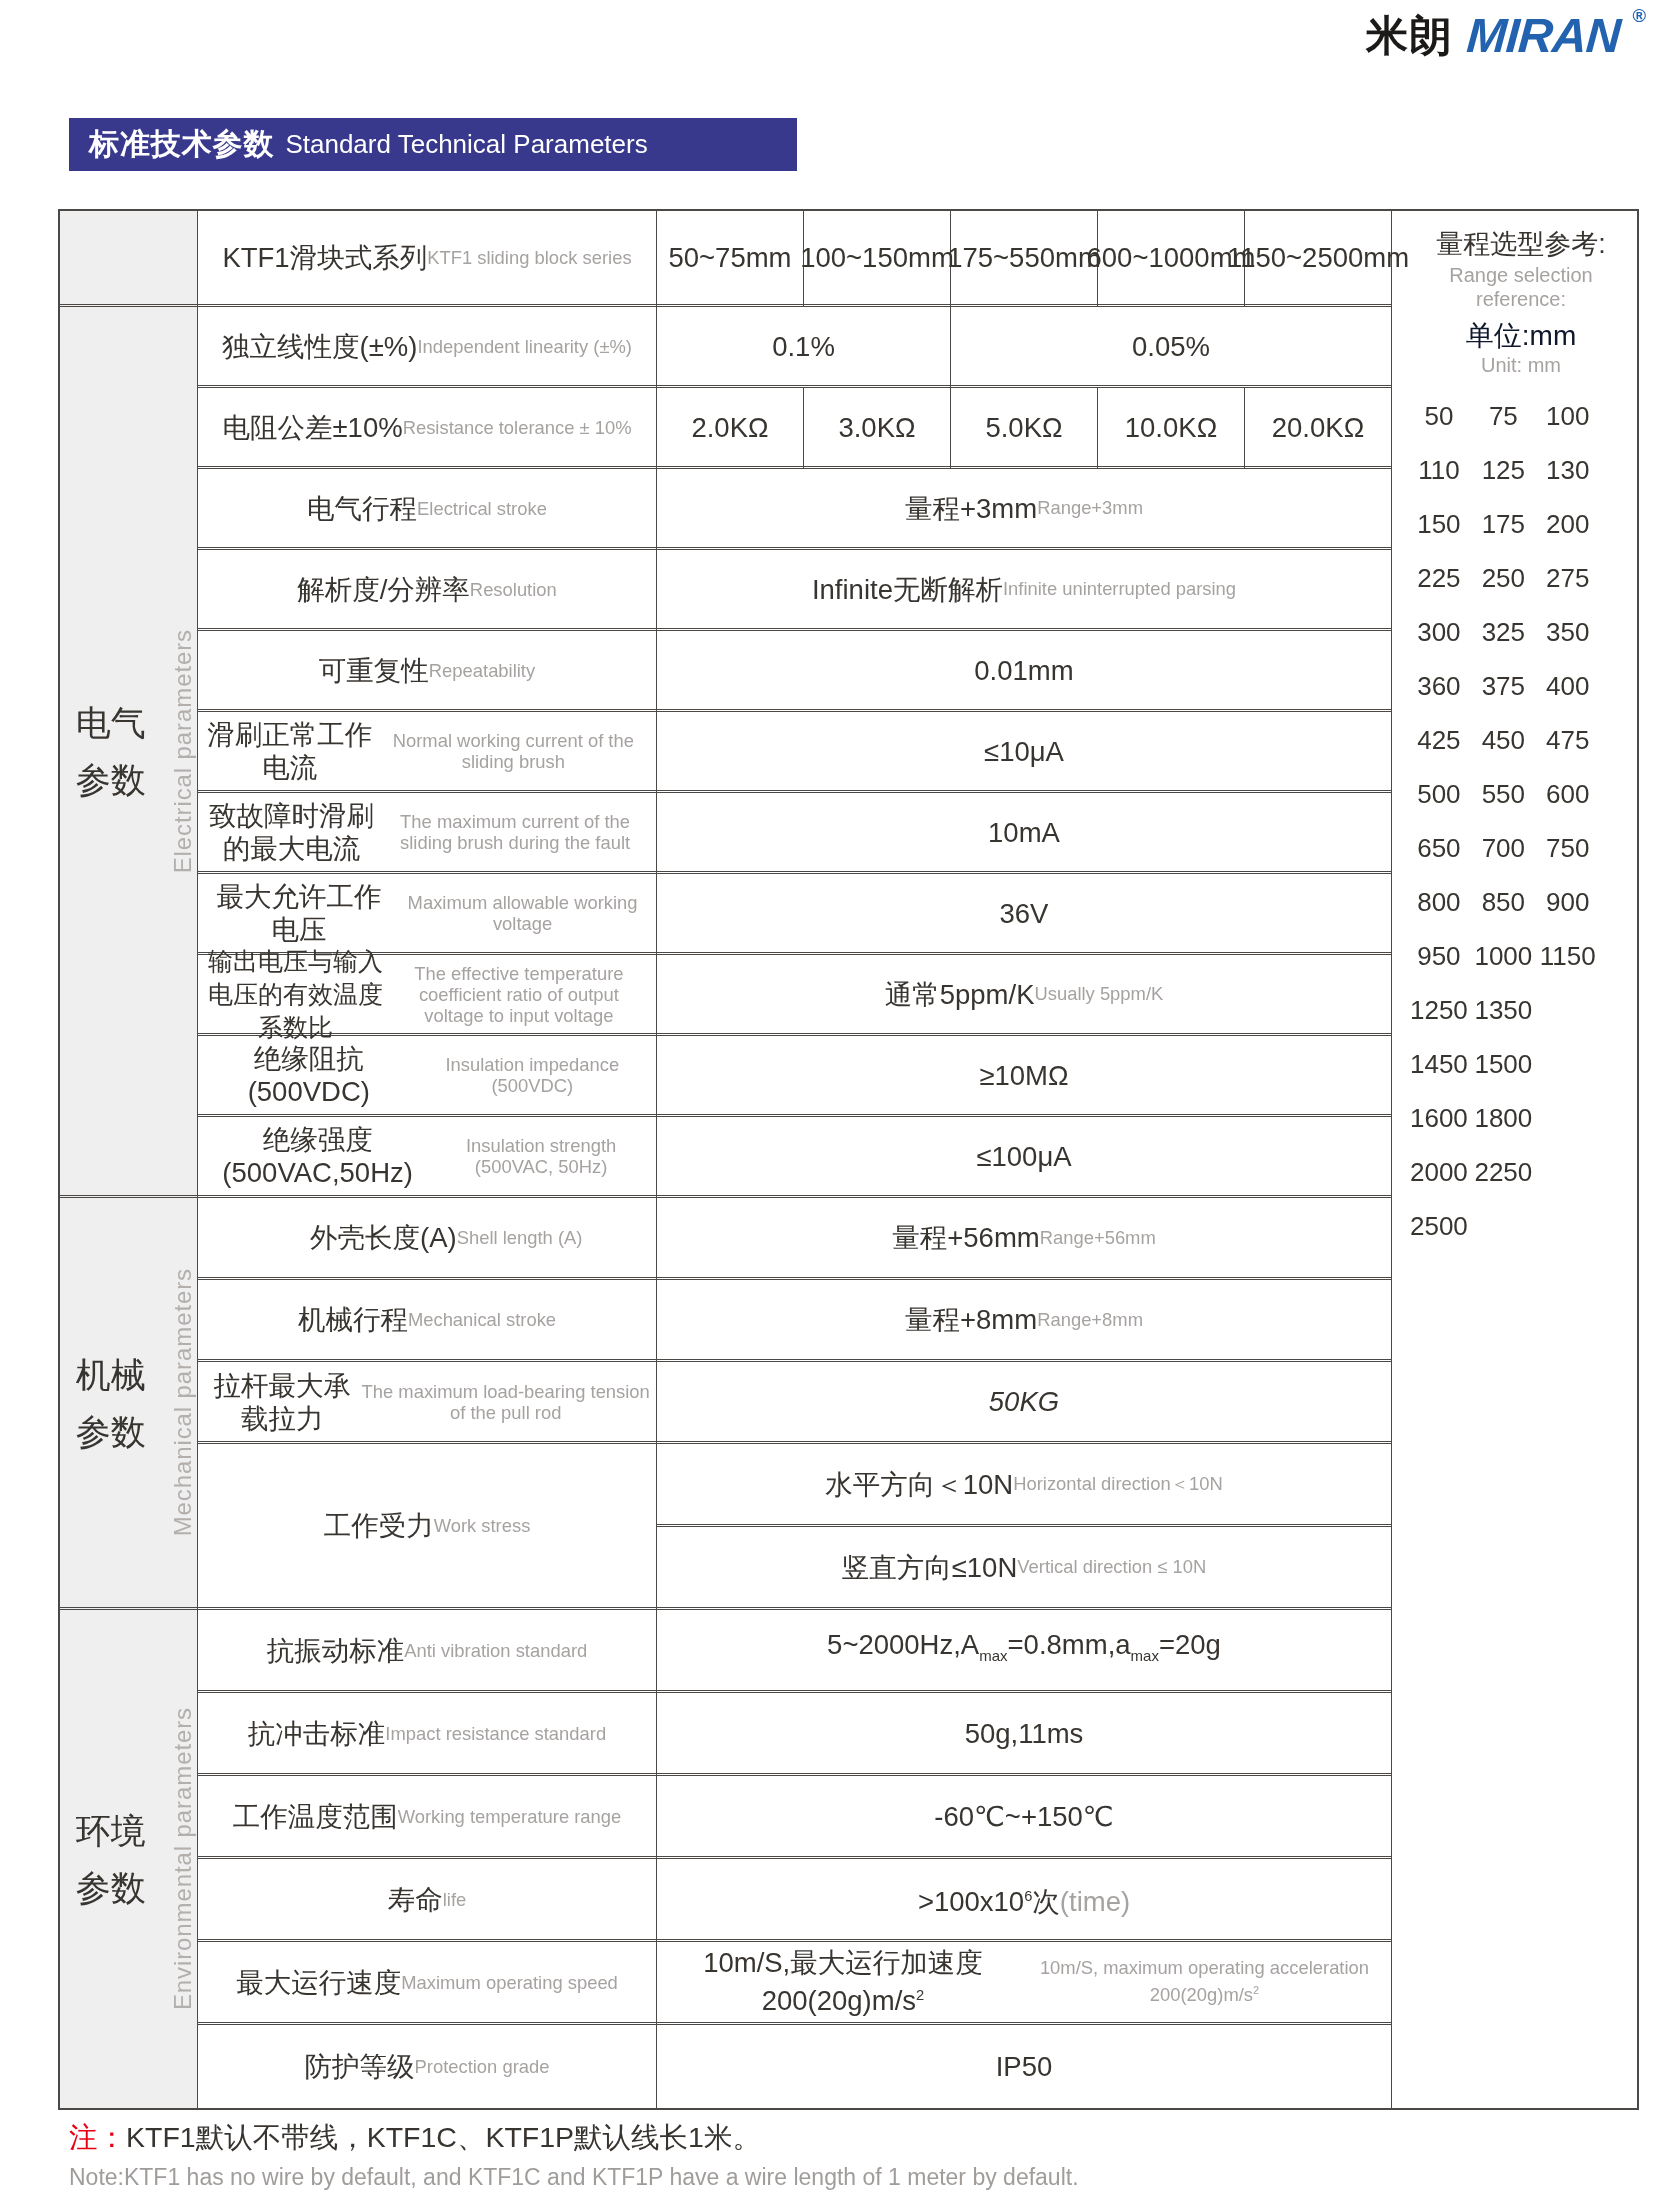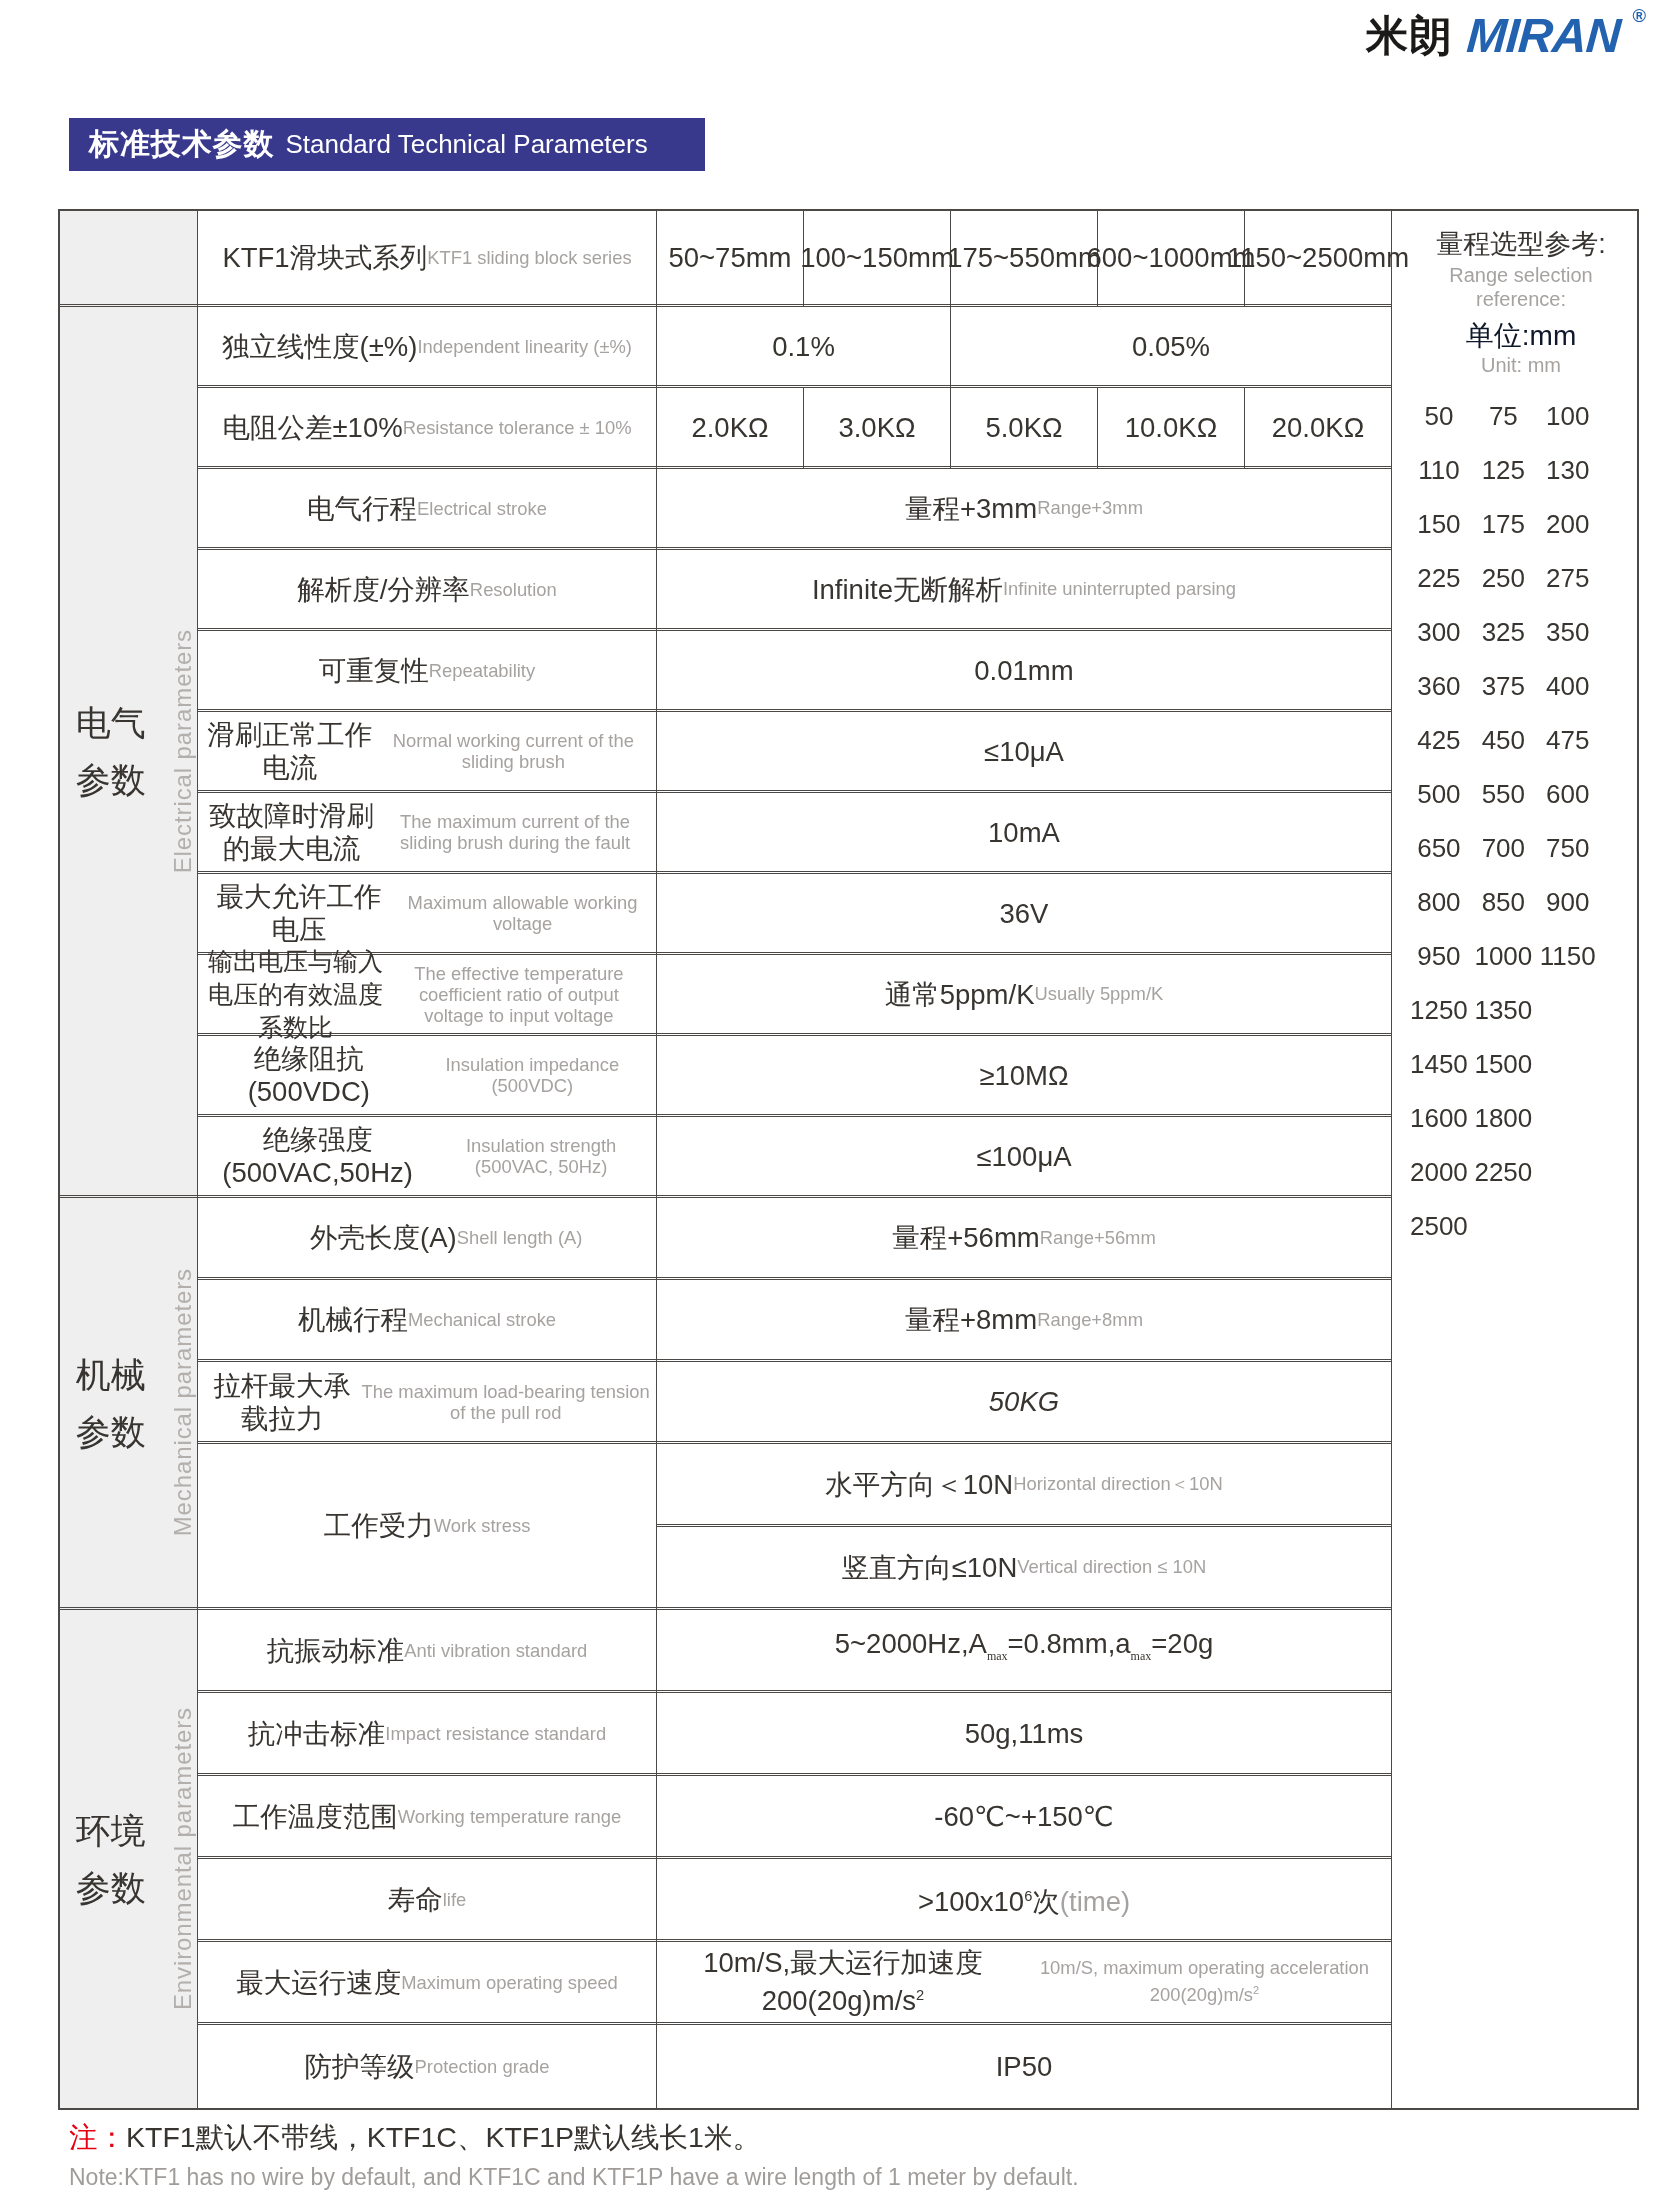--- a/index.html
+++ b/index.html
@@ -6,21 +6,21 @@
   body{font-family:"Liberation Sans","DejaVu Sans",sans-serif;-webkit-font-smoothing:antialiased;}
   .page{position:relative;width:1677px;height:2204px;background:#ffffff;overflow:hidden;}
 
   
   .logo{position:absolute;top:9.2px;right:31px;display:flex;align-items:flex-start;gap:13px;}
   .logo-zh{font-size:42px;font-weight:700;color:#1c1a18;line-height:53px;letter-spacing:1.8px;}
   .logo-en{font-size:48px;font-weight:800;font-style:italic;color:#2262ae;line-height:53px;letter-spacing:-0.9px;transform:skewX(-4deg);}
   .logo-reg{font-size:18.4px;font-weight:700;color:#2262ae;line-height:18.4px;margin-top:-1.8px;}
 
   
-  .title-bar{position:absolute;left:69px;top:118px;width:636px;height:53px;background:#38388c;
+  .title-bar{position:absolute;left:69px;top:118px;width:728px;height:53px;background:#38388c;
     display:flex;align-items:center;padding-left:20px;box-sizing:border-box;}
   .title-zh{color:#ffffff;font-size:30px;font-weight:700;letter-spacing:0.9px;}
   .title-en{color:#ffffff;font-size:26px;font-weight:400;margin-left:11px;letter-spacing:0px;}
 
   
   .param-table{position:absolute;left:58px;top:209px;width:1581px;height:1901px;
     display:grid;box-sizing:border-box;
     grid-template-columns:138px 459px 147px 147px 147px 147px 147px 245px;
     grid-template-rows:96px repeat(11,81px) 82px 82px 82px 83px 83px repeat(5,83px) auto;
     border:2.3px solid #4b4845;background:#ffffff;}
@@ -29,21 +29,21 @@
     box-sizing:border-box;padding:1.8px 5.5px;text-align:center;}
   .no-br{border-right:none;}
   .no-bb{border-bottom:none;}
   .cat{background:#efeff0;flex-direction:row;gap:7.3px;padding:0;}
 
   .p-zh{font-size:27.5px;font-weight:500;color:#383430;line-height:33px;}
   .p-en{font-size:18.4px;font-weight:400;color:#a6a2a0;line-height:21px;max-width:432px;}
   .v-main{font-size:27.5px;font-weight:500;color:#383430;line-height:33px;}
   .v-sub{font-size:18.4px;font-weight:400;color:#a6a2a0;line-height:22px;}
   .gray-inline{color:#a6a2a0;}
-  sub.mx{font-size:12px;color:inherit;font-family:Liberation Serif, serif;}
+  sub.mx{font-size:15px;color:inherit;}
   sup.sx{font-size:14.7px;color:inherit;}
 
   .hdr-range{font-size:27.5px;font-weight:500;color:#383430;line-height:30px;}
   .hdr-unit{font-size:27.5px;font-weight:500;color:#383430;line-height:30px;}
 
   
   .cat-zh{display:flex;flex-direction:column;align-items:center;font-size:35px;font-weight:500;color:#383430;line-height:57px;}
   .cat-en{writing-mode:vertical-rl;transform:rotate(180deg);font-size:24px;color:#b3afad;letter-spacing:0.9px;}
 
   

